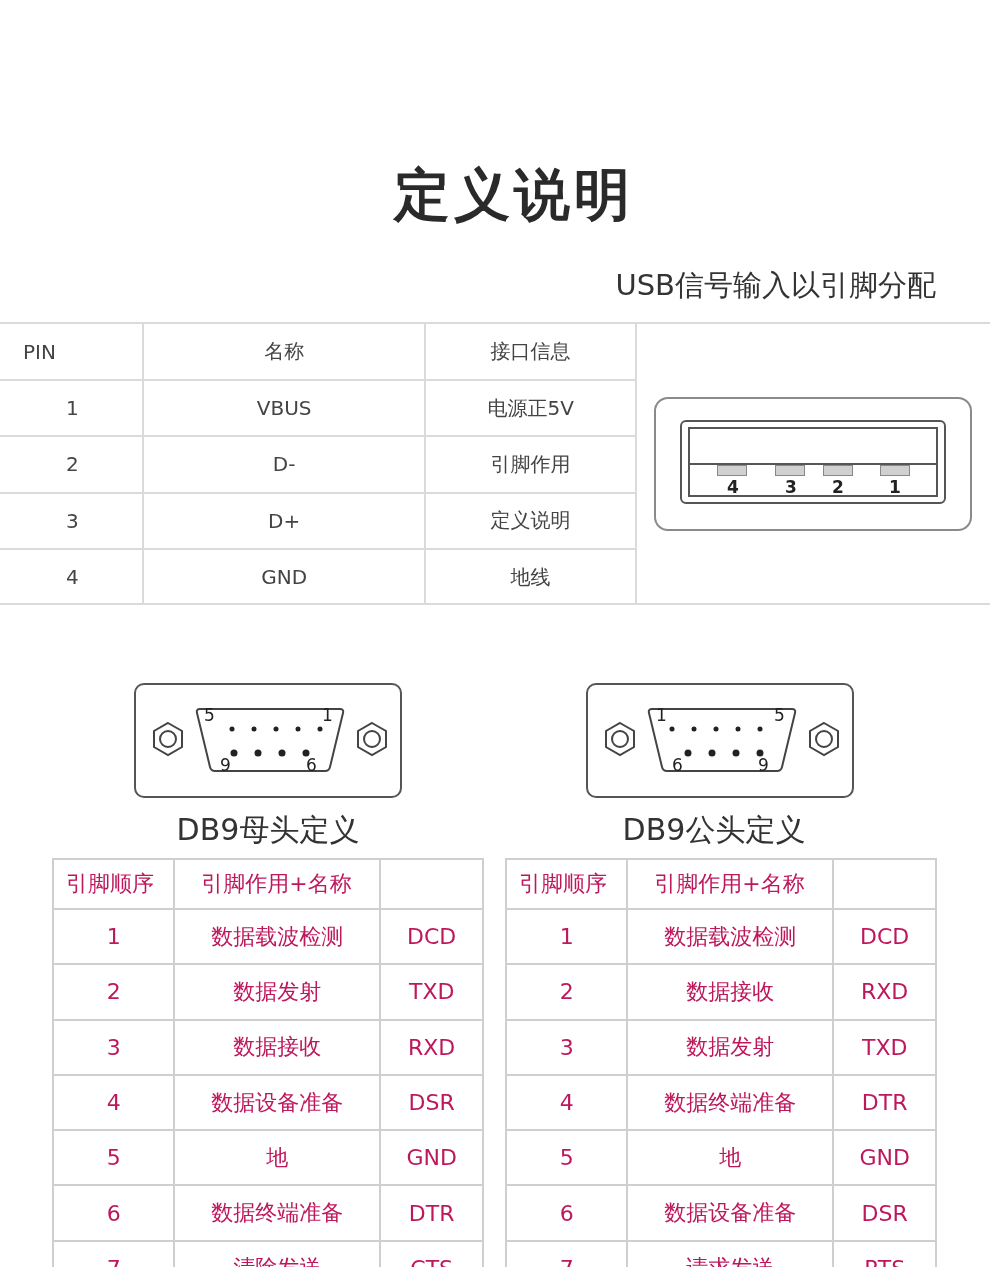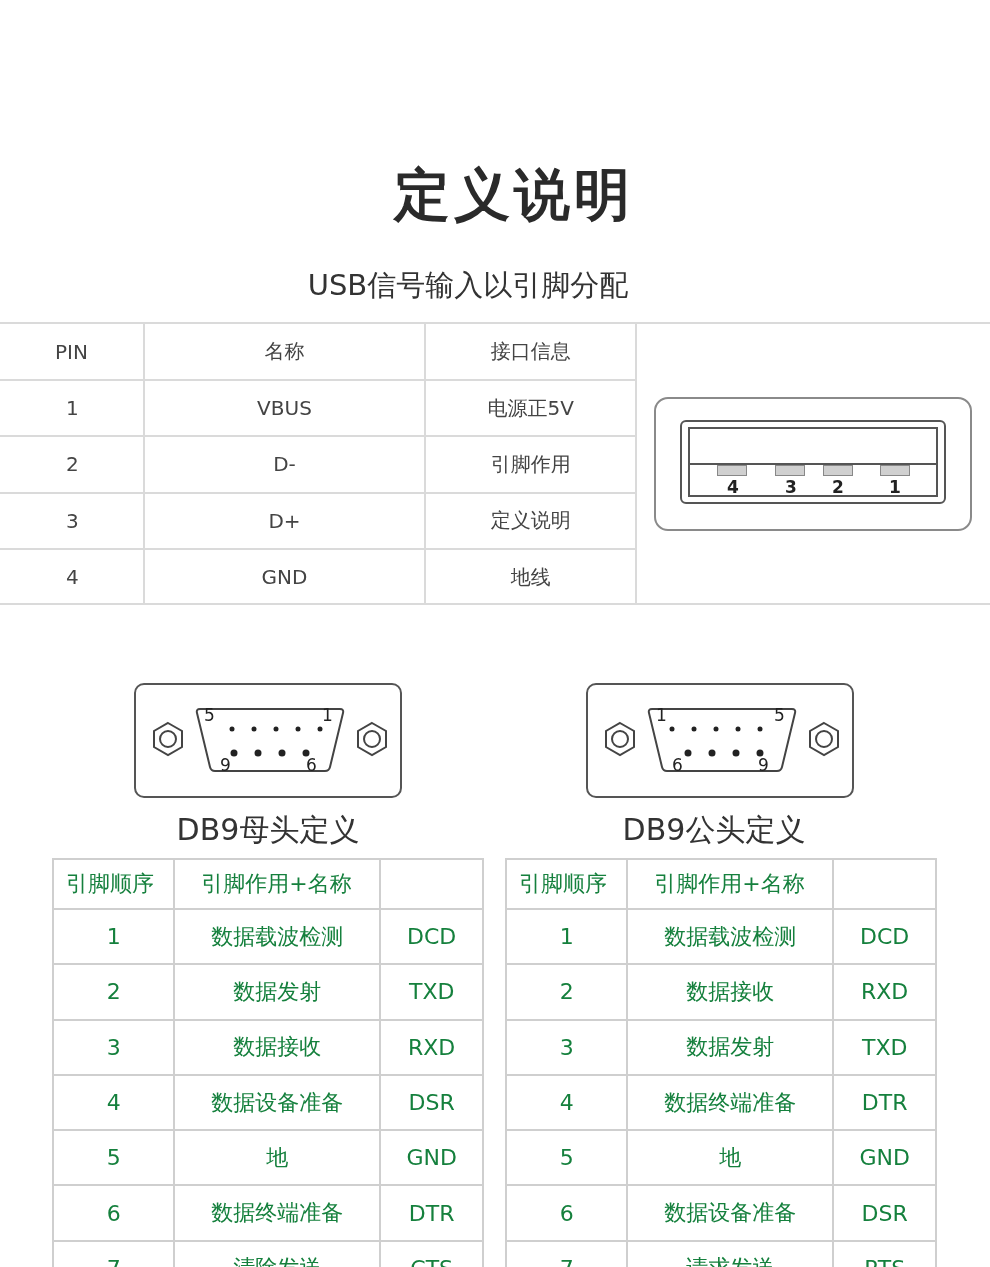--- a/index.html
+++ b/index.html
@@ -1,47 +1,47 @@
 <!DOCTYPE html>
 <html><head>
 <meta charset="utf-8">
 <style>
   * { box-sizing: border-box; margin: 0; padding: 0; }
   html, body { width: 990px; height: 1267px; overflow: hidden; background: #ffffff; }
   body { position: relative; font-family: "DejaVu Sans", "Liberation Sans", sans-serif; color: #3a3a3a; }
 
   .title { position: absolute; top: 158px; left: 0; width: 990px; text-align: center; font-size: 56px; font-weight: bold; color: #2a2a2a; letter-spacing: 4px; padding-left: 38px; }
-  .subtitle { position: absolute; top: 266px; left: 0; width: 936px; text-align: center; font-size: 29px; color: #333; }
+  .subtitle { position: absolute; top: 266px; left: 0; width: 936px; text-align: right; font-size: 29px; color: #333; }
 
   
   .usb-wrap { position: absolute; top: 322px; left: 0; width: 990px; height: 283px; border-top: 2px solid #dadada; border-bottom: 2px solid #dadada; }
   .usb-table { position: absolute; left: 0; top: 0; width: 637px; border-collapse: collapse; }
   .usb-table td { height: 56.2px; text-align: center; font-size: 20px; color: #444; border-bottom: 2px solid #dadada; border-right: 2px solid #dadada; }
   .usb-table tr:last-child td { border-bottom: none; }
-  .usb-table td.c0 { width: 147px; text-align: left; padding-left: 55px; }
+  .usb-table td.c0 { width: 147px; text-align: left; padding-left: 23px; }
   .usb-table td.c1 { width: 296px; }
   .usb-table td.c2 { width: 222px; }
   .usb-table td.c0.num { padding-left: 66px; }
 
   .usb-port { position: absolute; left: 654px; top: 397px; width: 318px; height: 134px; border: 2px solid #8a8a8a; border-radius: 14px; }
   .usb-inner { position: absolute; left: 680px; top: 420px; width: 266px; height: 84px; border: 2px solid #555; border-radius: 6px; }
   .usb-inner2 { position: absolute; left: 688px; top: 427px; width: 250px; height: 70px; border: 2px solid #555; }
   .usb-bar { position: absolute; left: 690px; top: 463px; width: 246px; height: 2px; background: #555; }
   .usb-pin { position: absolute; top: 465px; height: 11px; width: 30px; background: #d0d0d0; border: 1px solid #888; }
   .usb-pin-label { position: absolute; top: 477px; font-size: 17px; color: #222; font-weight: bold; }
 
   
   .db9 { position: absolute; top: 683px; width: 268px; height: 115px; border: 2px solid #555; border-radius: 10px; }
   .db9-shell { position: absolute; left: 58px; top: 20px; width: 152px; height: 70px; }
   .db9-caption { position: absolute; top: 810px; width: 268px; text-align: center; font-size: 30px; color: #333; }
   .hex { position: absolute; top: 36px; width: 36px; height: 36px; }
 
   
   .pin-table { position: absolute; top: 858px; width: 432px; border-collapse: collapse; }
-  .pin-table td { border: 2px solid #cfcfcf; height: 55.3px; text-align: center; font-size: 22px; color: #15803d; }
+  .pin-table td { border: 2px solid #cfcfcf; height: 55.3px; text-align: center; font-size: 22px; color: #be185d; }
   .pin-table tr:first-child td { height: 50px; text-align: left; padding-left: 12px; }
   .pin-table tr:first-child td.h1 { padding-left: 26px; border-radius: 6px; }
   .pin-table td.k0 { width: 122px; }
   .pin-table td.k1 { width: 207px; }
   .pin-table td.k2 { width: 103px; }
 </style>
 </head>
 <body>
 
 <div class="title">定义说明</div>

